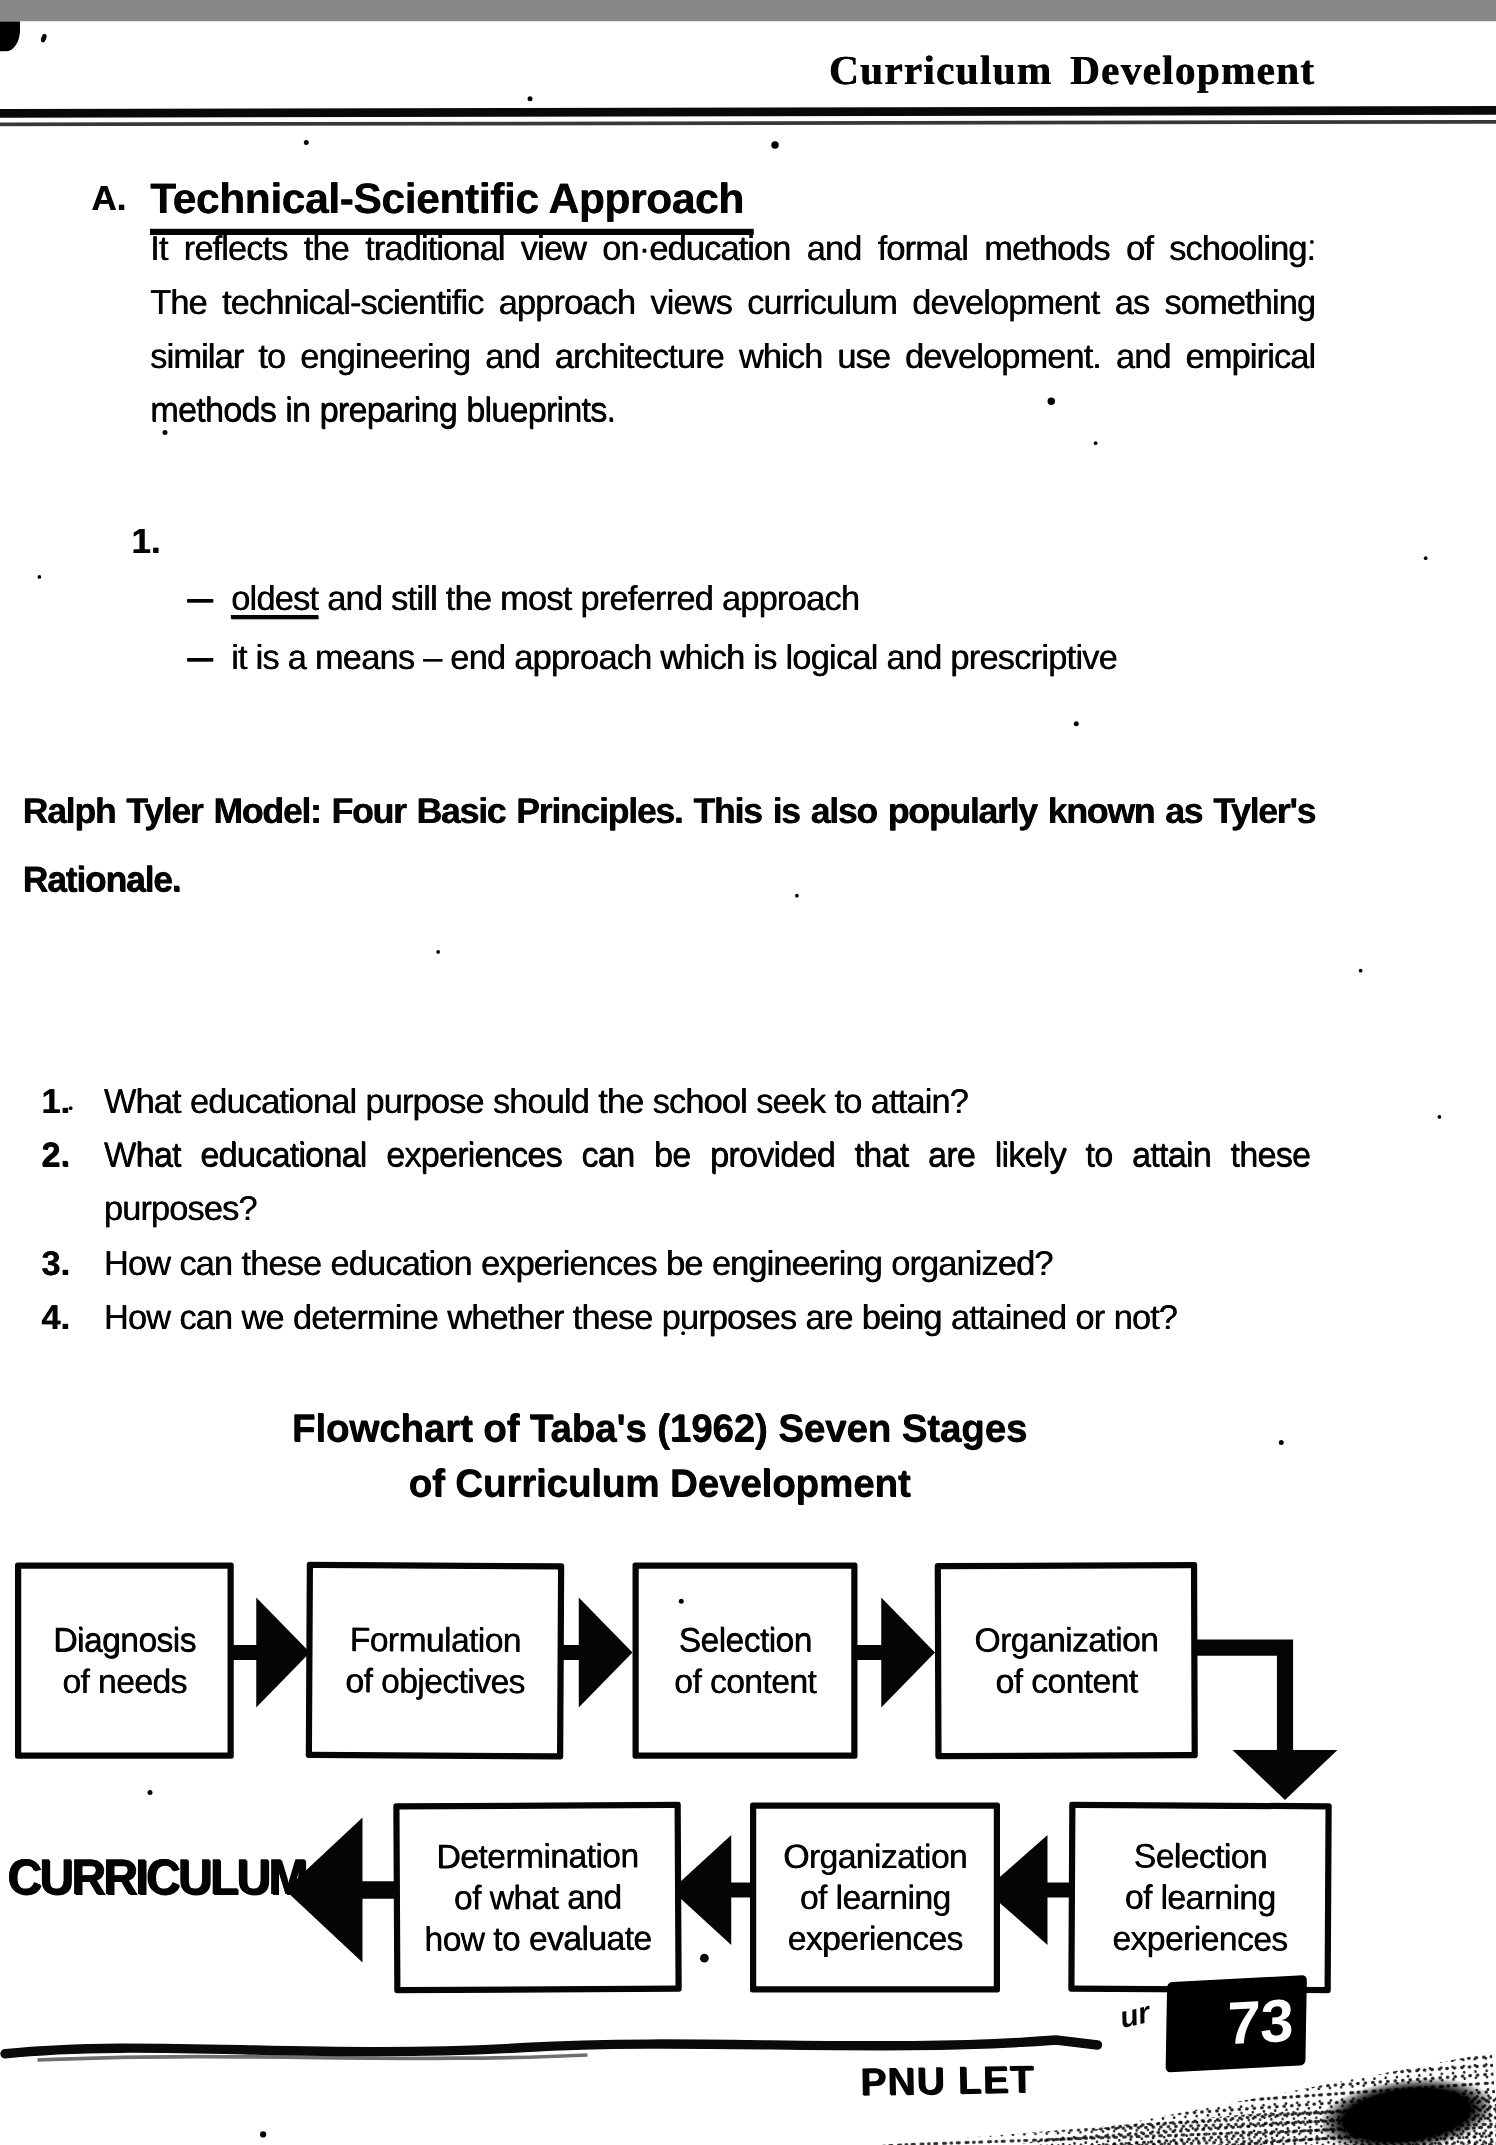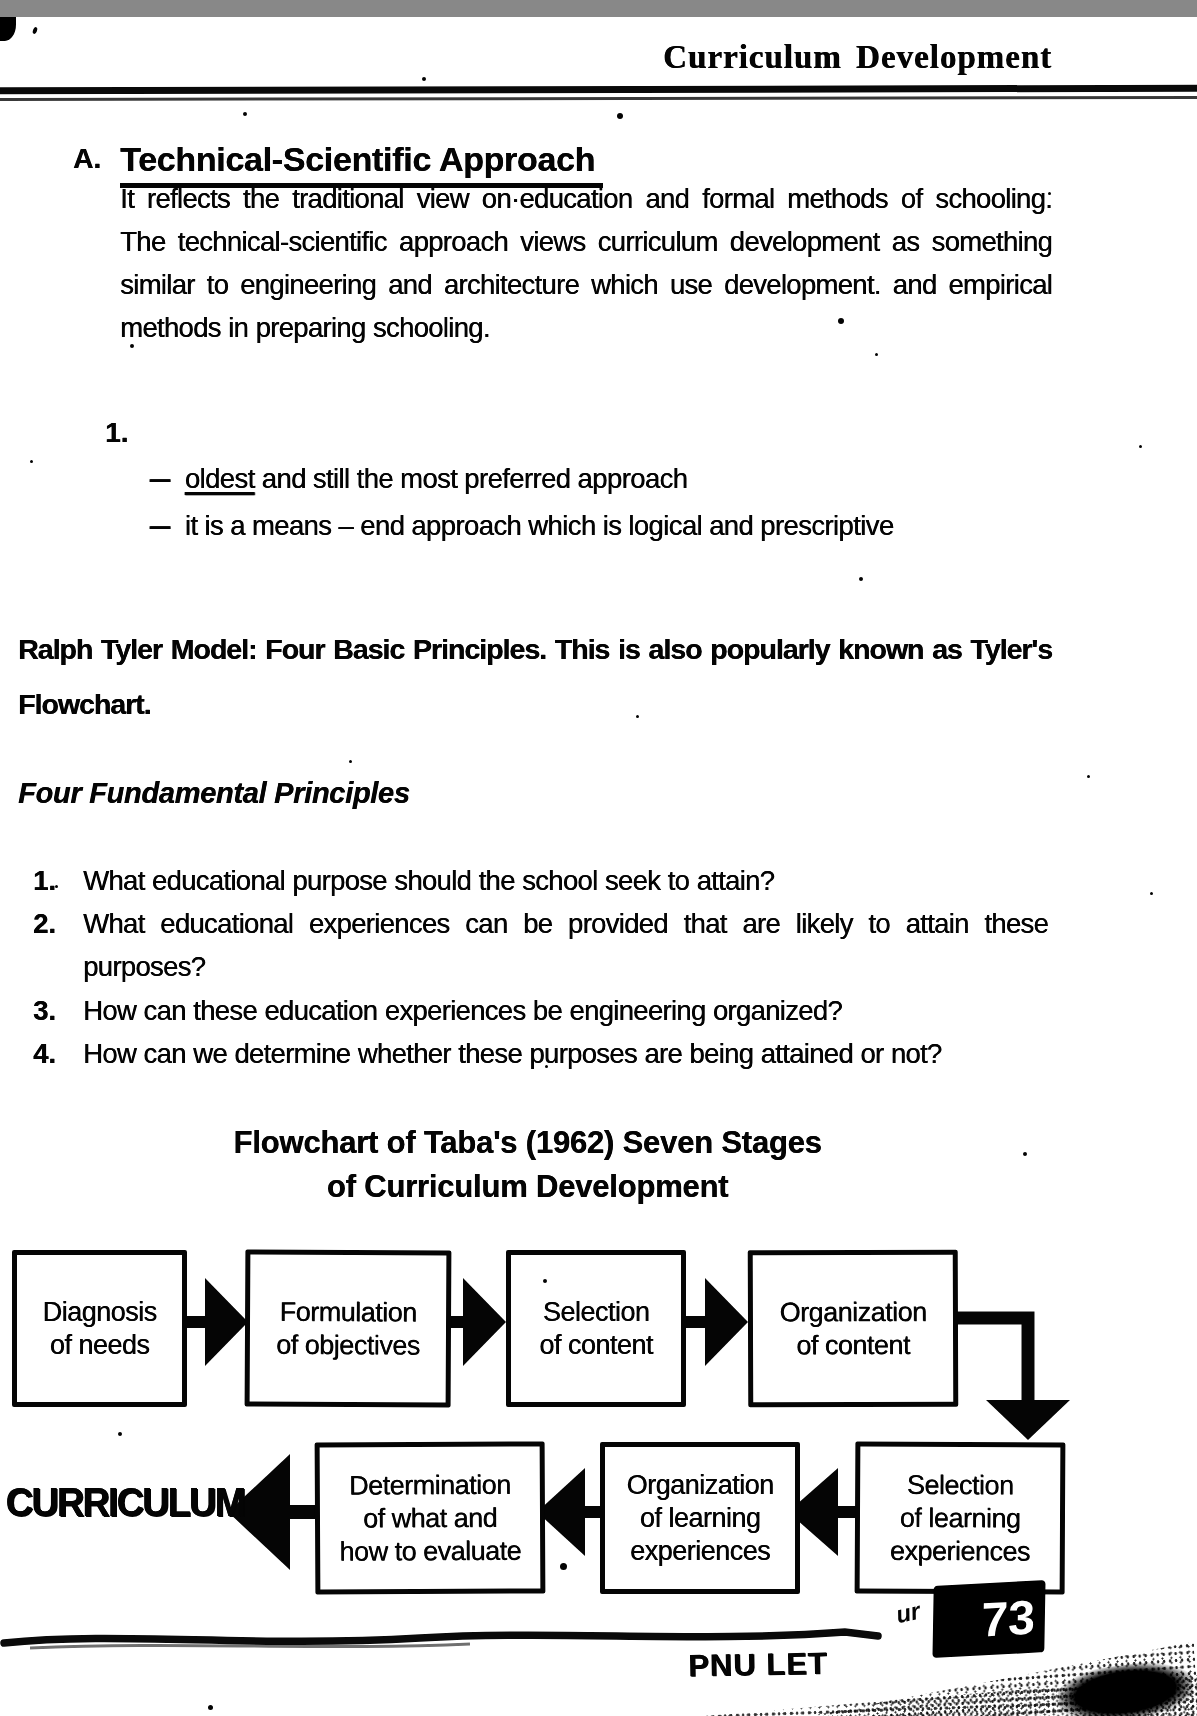--- a/index.html
+++ b/index.html
@@ -102,34 +102,33 @@
 
   <div class="abs header-title">Curriculum Development</div>
   <div class="abs rule-thick"></div>
   <div class="abs rule-thin"></div>
 
   <div class="abs secA-label ink">A.</div>
   <div class="abs secA-heading ink">Technical-Scientific Approach</div>
   <div class="abs para-line body-line jline ink" style="top:166px">It reflects the traditional view on·education and formal methods of schooling.</div>
   <div class="abs para-line body-line jline ink" style="top:209px">The technical-scientific approach views curriculum development as something</div>
   <div class="abs para-line body-line jline ink" style="top:252px">similar to engineering and architecture which use development. and empirical</div>
-  <div class="abs para-line body-line ink" style="top:295px">methods in preparing schooling.</div>
+  <div class="abs para-line body-line ink" style="top:295px">methods in preparing blueprints.</div>
 
   <div class="abs sub-num ink">1.</div>
   <div class="abs bullet-row ink" style="top:446px">
     <span class="bullet-dash">–</span><span class="bullet-text"><span class="u-word">oldest</span><span> and still the most preferred approach</span></span>
   </div>
   <div class="abs bullet-row ink" style="top:493px">
     <span class="bullet-dash">–</span><span class="bullet-text">it is a means – end approach which is logical and prescriptive</span>
   </div>
 
   <div class="abs tyler-line jline ink" style="top:616px">Ralph Tyler Model: Four Basic Principles. This is also popularly known as Tyler's</div>
-  <div class="abs tyler-line ink" style="top:671px">Flowchart.</div>
-
-  <div class="abs principles-heading ink">Four Fundamental Principles</div>
+  <div class="abs tyler-line ink" style="top:671px">Rationale.</div>
+
 
   <div class="abs item-num ink" style="top:848px">1.</div>
   <div class="abs item-line body-line ink" style="top:848px">What educational purpose should the school seek to attain?</div>
 
   <div class="abs item-num ink" style="top:891px">2.</div>
   <div class="abs item-line body-line jline ink" style="top:891px">What educational experiences can be provided that are likely to attain these</div>
   <div class="abs item-line body-line ink" style="top:934px">purposes?</div>
 
   <div class="abs item-num ink" style="top:978px">3.</div>
   <div class="abs item-line body-line ink" style="top:978px">How can these education experiences be engineering organized?</div>

